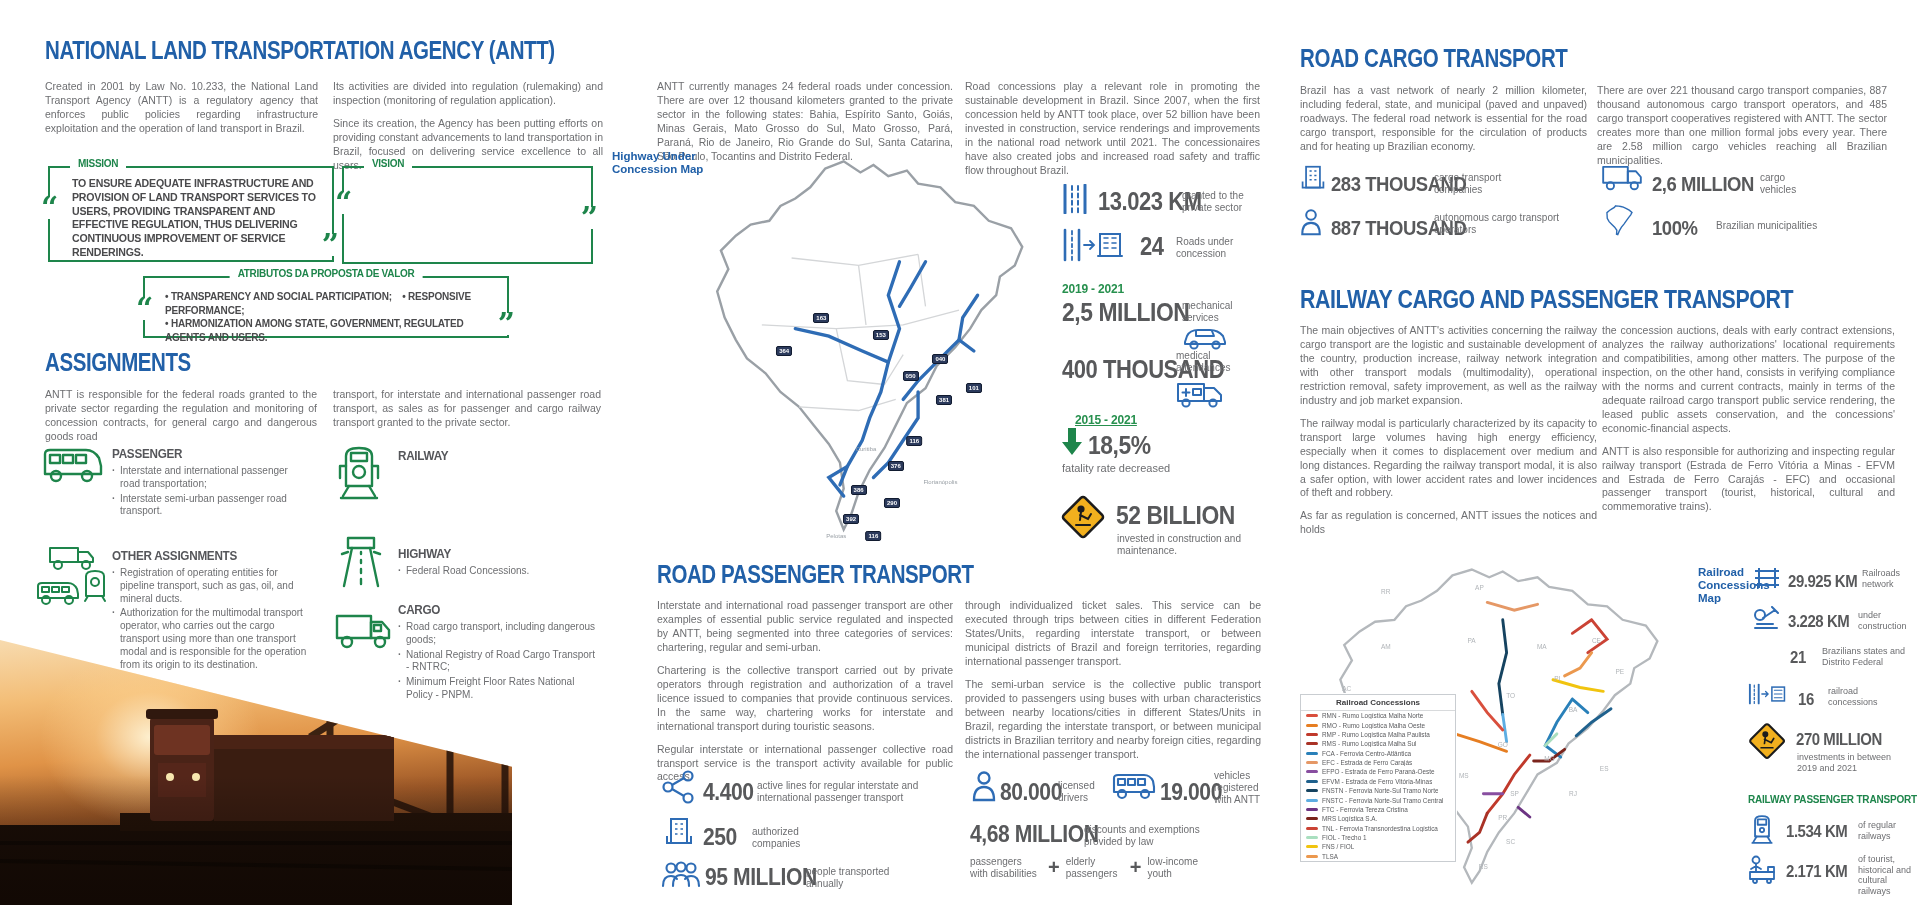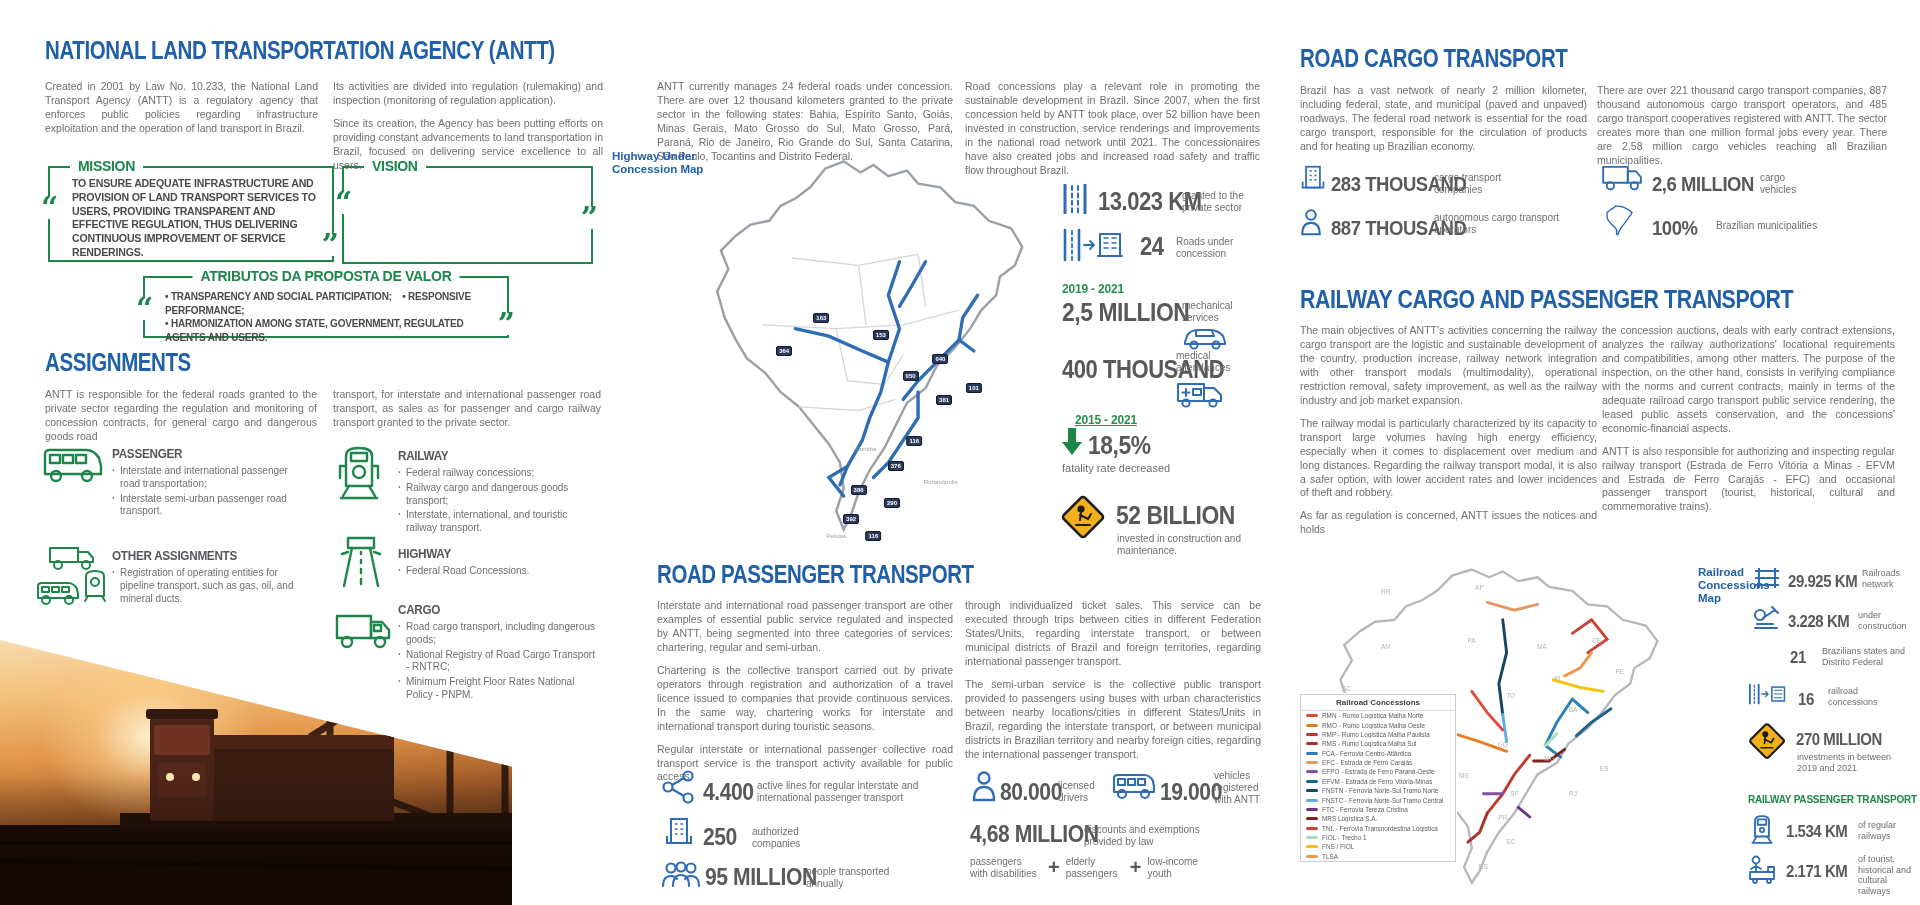--- a/index.html
+++ b/index.html
@@ -10,21 +10,21 @@
   .body-txt{color:#6d6e71;font-size:10.5px;line-height:1.33;text-align:justify;}
   .body-txt p{margin:0 0 9px 0;}
   .num{font-weight:700;color:#58595b;letter-spacing:-0.5px;white-space:nowrap;display:inline-block;transform:scaleX(.88);transform-origin:0 50%;}
   .slabel{font-size:10px;color:#6d6e71;line-height:1.18;}
   .glabel{color:#27904e;font-weight:700;font-size:12px;letter-spacing:-0.2px;}
   .ihead{font-weight:700;color:#55565a;font-size:13px;letter-spacing:-0.3px;display:inline-block;transform:scaleX(.9);transform-origin:0 0;white-space:nowrap;}
   ul.blts{margin:3px 0 0 0;padding:0;list-style:none;font-size:10px;color:#6d6e71;line-height:1.28;}
   ul.blts li{padding-left:8px;position:relative;margin-bottom:2px;}
   ul.blts li::before{content:"\00b7";position:absolute;left:0;font-weight:700;}
   .qbox{position:absolute;border:2.5px solid #1e854b;}
-  .qlabel{position:absolute;top:-10px;left:20px;background:#fff;padding:0 8px;color:#1e854b;font-weight:700;font-size:14px;letter-spacing:-0.3px;white-space:nowrap;}
+  .qlabel{position:absolute;top:-10px;left:20px;background:#fff;padding:0 8px;color:#1e854b;font-weight:700;font-size:10px;letter-spacing:-0.3px;white-space:nowrap;}
   .qtext{position:absolute;left:22px;right:12px;top:9px;bottom:6px;font-weight:700;color:#4a4a4c;font-size:10.6px;line-height:1.3;letter-spacing:-0.2px;}
   .qmark{position:absolute;font-family:"DejaVu Serif",serif;font-weight:700;color:#1e854b;font-size:30px;line-height:16px;background:#fff;padding:3px 1px;}
   .map-label{color:#2160a8;font-weight:700;font-size:11.5px;line-height:1.15;}
   .badge{position:absolute;background:#2b3a5c;color:#fff;font-size:6px;font-weight:700;padding:1px 2px;border-radius:2px;transform:translate(-50%,-50%);line-height:1;border:1px solid #111b30;}
   .ctylabel{position:absolute;color:#9aa0a6;font-size:6px;transform:translate(-50%,-50%);white-space:nowrap;}
   .stlabel{position:absolute;color:#b0b4b8;font-size:6.5px;transform:translate(-50%,-50%);}
   .legend{background:#fff;border:1px solid #c9cdd1;box-shadow:0 0 0 1px #fff;}
   .legend-title{font-size:8px;font-weight:700;color:#3c3c3e;text-align:center;border-bottom:1px solid #d8dadc;padding:3px 0;}
   .legend-row{display:flex;align-items:center;gap:4px;padding:1.2px 5px;}
   .legend-swatch{width:12px;height:3px;border-radius:2px;flex:0 0 auto;}
@@ -114,39 +114,35 @@
         <rect x="16" y="7" width="7" height="5"></rect>
         <rect x="26" y="7" width="7" height="5"></rect>
       <circle cx="10" cy="20" r="4"></circle>
         <circle cx="33" cy="20" r="4"></circle>
     </svg>
   </div>
   <div class="abs" style="left:112px;top:546px;width:202px;">
     <span class="ihead">OTHER ASSIGNMENTS</span>
     <ul class="blts">
         <li>Registration of operating entities for pipeline transport, such as gas, oil, and mineral ducts.</li>
+        <li>Authorization for the multimodal transport operator, who carries out the cargo transport using more than one transport modal and is responsible for the operation from its origin to its destination.</li>
       </ul>
   </div>
 
   <div class="abs" style="left:336px;top:444px;">
     <svg width="46" height="56" viewBox="0 0 46 56" fill="none" stroke="#1e854b" stroke-width="2.4" stroke-linecap="round" stroke-linejoin="round">
       <path d="M10 42 L10 12 Q10 4 23 4 Q36 4 36 12 L36 42 Z"></path>
       <rect x="15" y="9" width="16" height="8"></rect>
       <circle cx="23" cy="28" r="6"></circle>
       <path d="M4 22 L10 22 M36 22 L42 22 M4 22 L4 34 M42 22 L42 34"></path>
       <path d="M13 42 L7 52 M33 42 L39 52 M5 54 L41 54"></path>
     </svg>
   </div>
   <div class="abs" style="left:398px;top:446px;width:202px;">
     <span class="ihead">RAILWAY</span>
-    <ul class="blts">
-        <li>Federal railway concessions;</li>
-        <li>Railway cargo and dangerous goods transport;</li>
-        <li>Interstate, international, and touristic railway transport.</li>
-      </ul>
   </div>
 
   <div class="abs" style="left:338px;top:536px;">
     <svg width="46" height="52" viewBox="0 0 46 52" fill="none" stroke="#1e854b" stroke-width="2.4" stroke-linecap="round" stroke-linejoin="round">
       <rect x="10" y="2" width="26" height="10"></rect>
       <path d="M14 12 L6 50 M32 12 L40 50"></path>
       <path d="M23 16 L23 18 M23 24 L23 27 M23 33 L23 37 M23 43 L23 48"></path>
       <path d="M4 18 L10 16 M42 18 L36 16"></path>
     </svg>
   </div>

